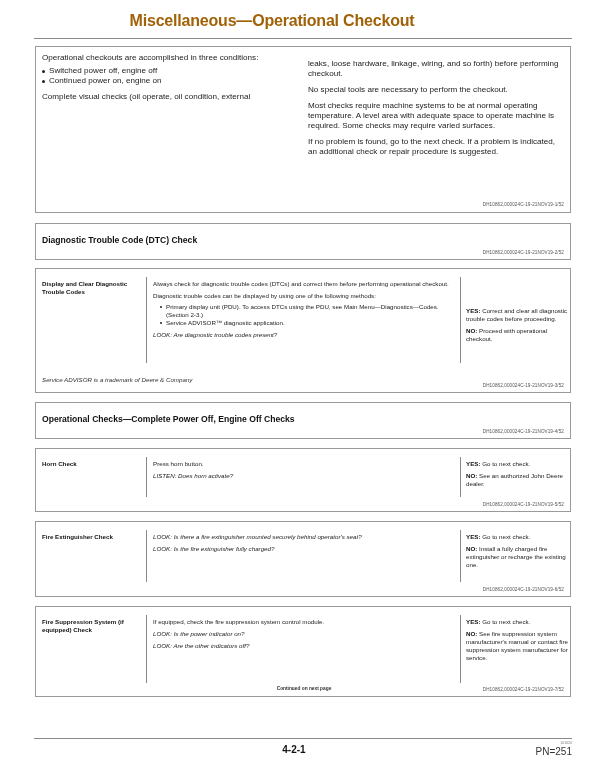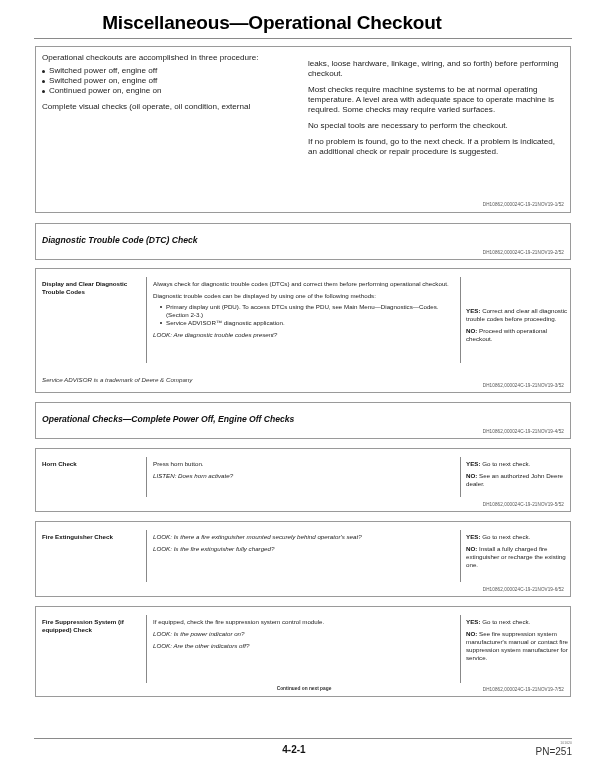--- a/index.html
+++ b/index.html
@@ -1,40 +1,40 @@
 <!DOCTYPE html>
 <html><head>
 <meta charset="utf-8">
 <style>
   * { box-sizing: border-box; margin: 0; padding: 0; }
   html, body { width: 600px; height: 776px; background: #ffffff; overflow: hidden; }
   body { position: relative; font-family: "Liberation Sans", sans-serif; color: #1a1a1a; }
 
   .page-title {
     position: absolute; left: 0; top: 12px; width: 544px; text-align: center;
-    font-size: 19px; font-weight: bold; letter-spacing: -0.2px; color: #000000;
+    font-size: 16px; font-weight: bold; letter-spacing: -0.2px; color: #a16207;
   }
   .header-rule { position: absolute; left: 34px; top: 38px; width: 538px; height: 1px; background: #8a8a8a; }
 
   .box { position: absolute; left: 35px; width: 536px; border: 1px solid #9a9a9a; background: #fff; }
   .ref { position: absolute; right: 6px; font-size: 4.6px; color: #555; letter-spacing: 0.1px; }
 
   
   #box-intro { top: 46px; height: 167px; }
   .intro-col { position: absolute; top: 6px; font-size: 8.1px; line-height: 10px; color: #222; }
   .intro-col.left { left: 6px; width: 258px; }
   .intro-col.right { left: 272px; width: 258px; top: 12px; }
   .intro-col p { margin-bottom: 6px; }
   .intro-title { font-size: 10.2px; font-weight: bold; color: #111; margin-bottom: 4px; line-height: 13px; }
   .bullets { list-style: none; margin: -3px 0 6px 0; }
   .bullets li { position: relative; padding-left: 7px; line-height: 10px; }
   .bullets li::before { content: ""; position: absolute; left: 0; top: 3.5px; width: 3px; height: 3px; border-radius: 50%; background: #222; }
 
   
-  .section-box .section-title { position: absolute; left: 6px; top: 11px; font-size: 8.6px; font-weight: bold; color: #111; font-style: italic; }
+  .section-box .section-title { position: absolute; left: 6px; top: 11px; font-size: 8.6px; font-weight: bold; color: #111; }
 
   
   .check-label { position: absolute; left: 6px; top: 11px; width: 102px; font-size: 6.2px; font-weight: bold; line-height: 8px; color: #111; }
   .check-body { position: absolute; left: 117px; top: 11px; width: 305px; font-size: 6.2px; line-height: 8px; color: #222; }
   .check-body p { margin-bottom: 4px; }
   .check-body .it { font-style: italic; }
   .check-result { position: absolute; left: 430px; width: 102px; font-size: 6.2px; line-height: 8px; color: #222; }
   .check-result p { margin-bottom: 4px; }
   .check-result b { font-weight: bold; color: #111; }
   .vdiv { position: absolute; width: 1px; background: #888; }
@@ -51,32 +51,31 @@
   .footer-pn { position: absolute; right: 28px; top: 746px; font-size: 10px; color: #333; text-align: right; }
 </style>
 </head>
 <body>
 
 <div class="page-title">Miscellaneous—Operational Checkout</div>
 <div class="header-rule"></div>
 
 <div class="box" id="box-intro">
   <div class="intro-col left">
-    <p>Operational checkouts are accomplished in three procedure:</p>
+    <p>Operational checkouts are accomplished in three conditions:</p>
     <ul class="bullets">
       <li>Switched power off, engine off</li>
-      <li>Switched power on, engine off</li>
       <li>Continued power on, engine on</li>
     </ul>
     <p>Complete visual checks (oil operate, oil condition, external</p>
   </div>
   <div class="intro-col right">
     <p>leaks, loose hardware, linkage, wiring, and so forth) before performing checkout.</p>
+    <p>No special tools are necessary to perform the checkout.</p>
     <p>Most checks require machine systems to be at normal operating temperature. A level area with adequate space to operate machine is required. Some checks may require varied surfaces.</p>
-    <p>No special tools are necessary to perform the checkout.</p>
     <p>If no problem is found, go to the next check. If a problem is indicated, an additional check or repair procedure is suggested.</p>
   </div>
   <div class="ref" style="bottom:5px;">DH10862,000024C-19-21NOV19-1/52</div>
 </div>
 
 <div class="box section-box" style="top:223px; height:37px;">
   <div class="section-title">Diagnostic Trouble Code (DTC) Check</div>
   <div class="ref" style="bottom:4px;">DH10862,000024C-19-21NOV19-2/52</div>
 </div>
 

